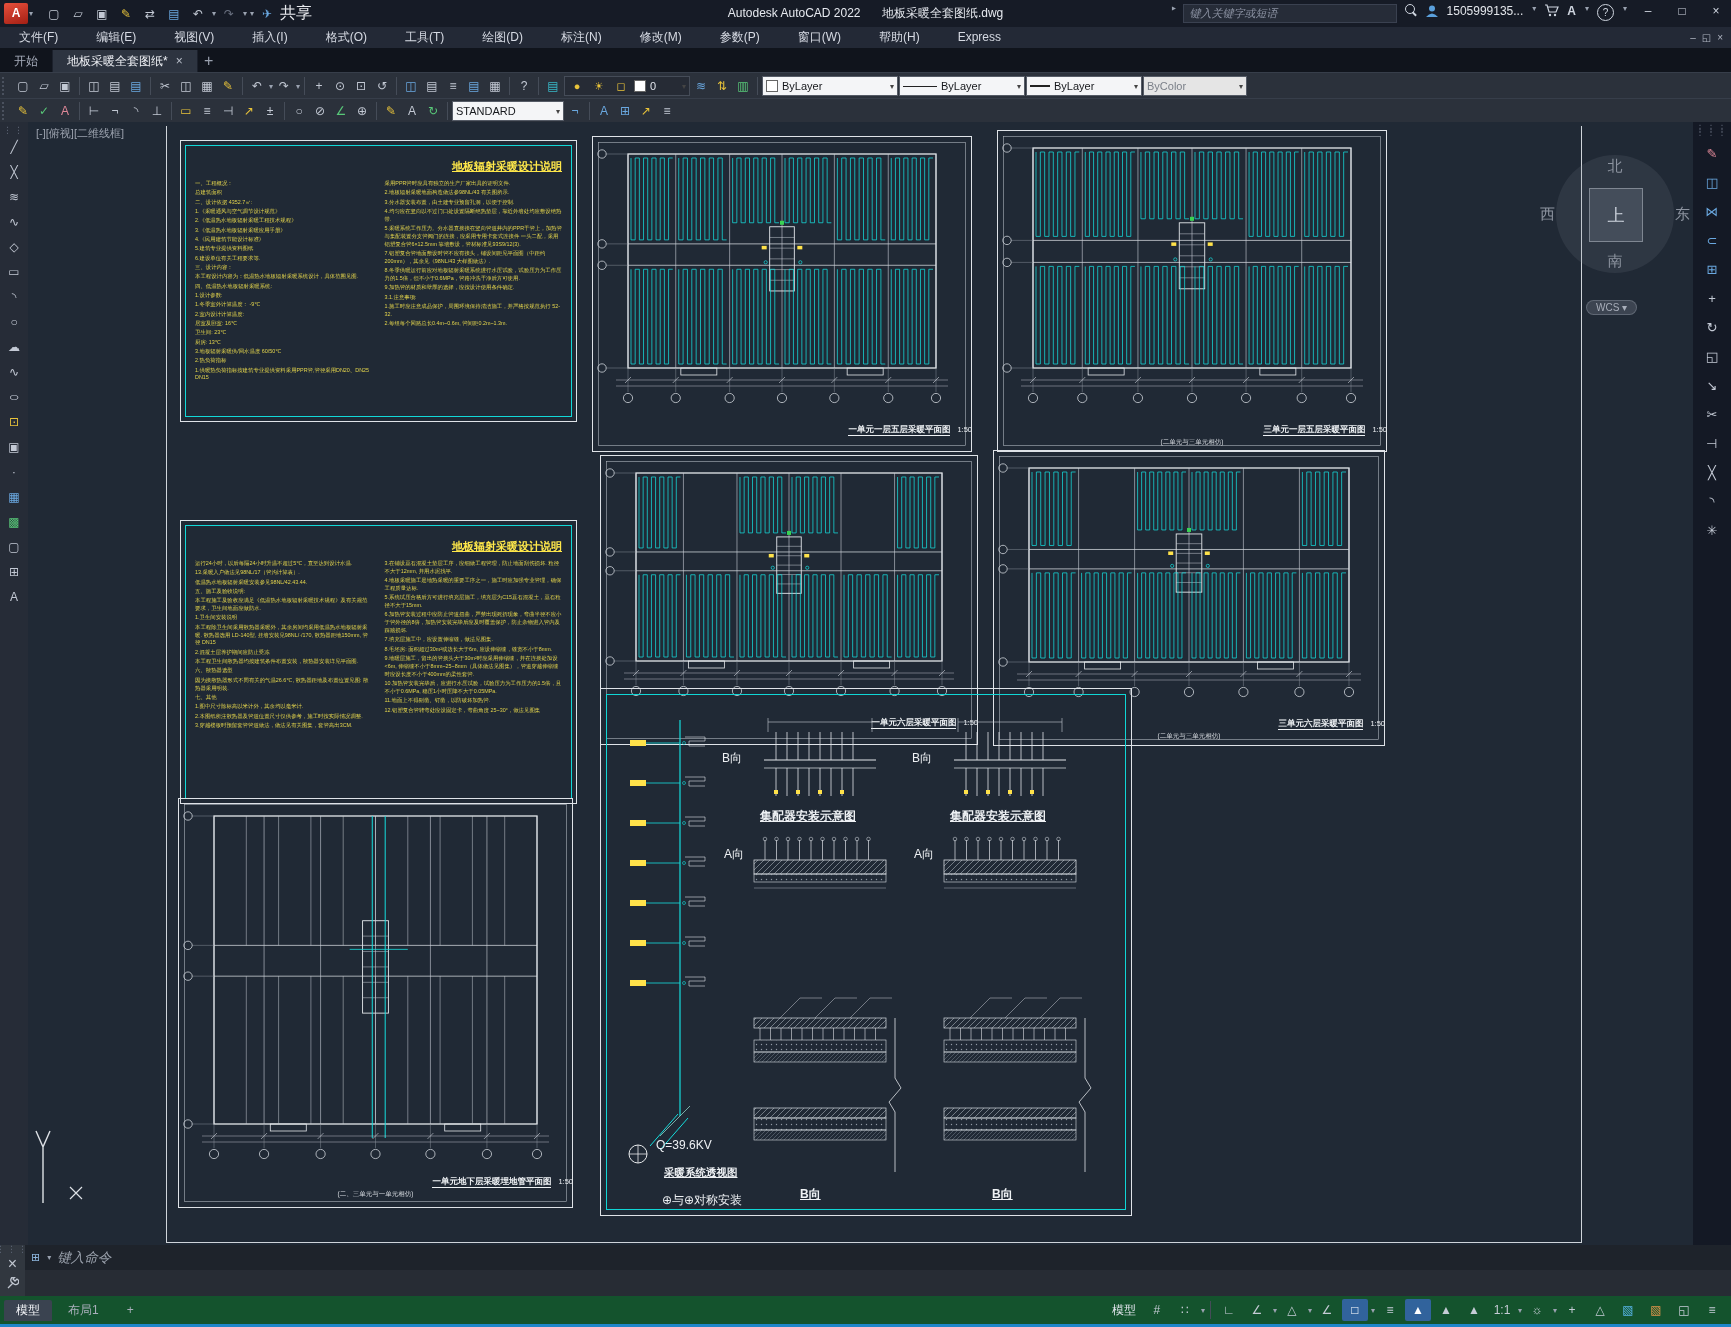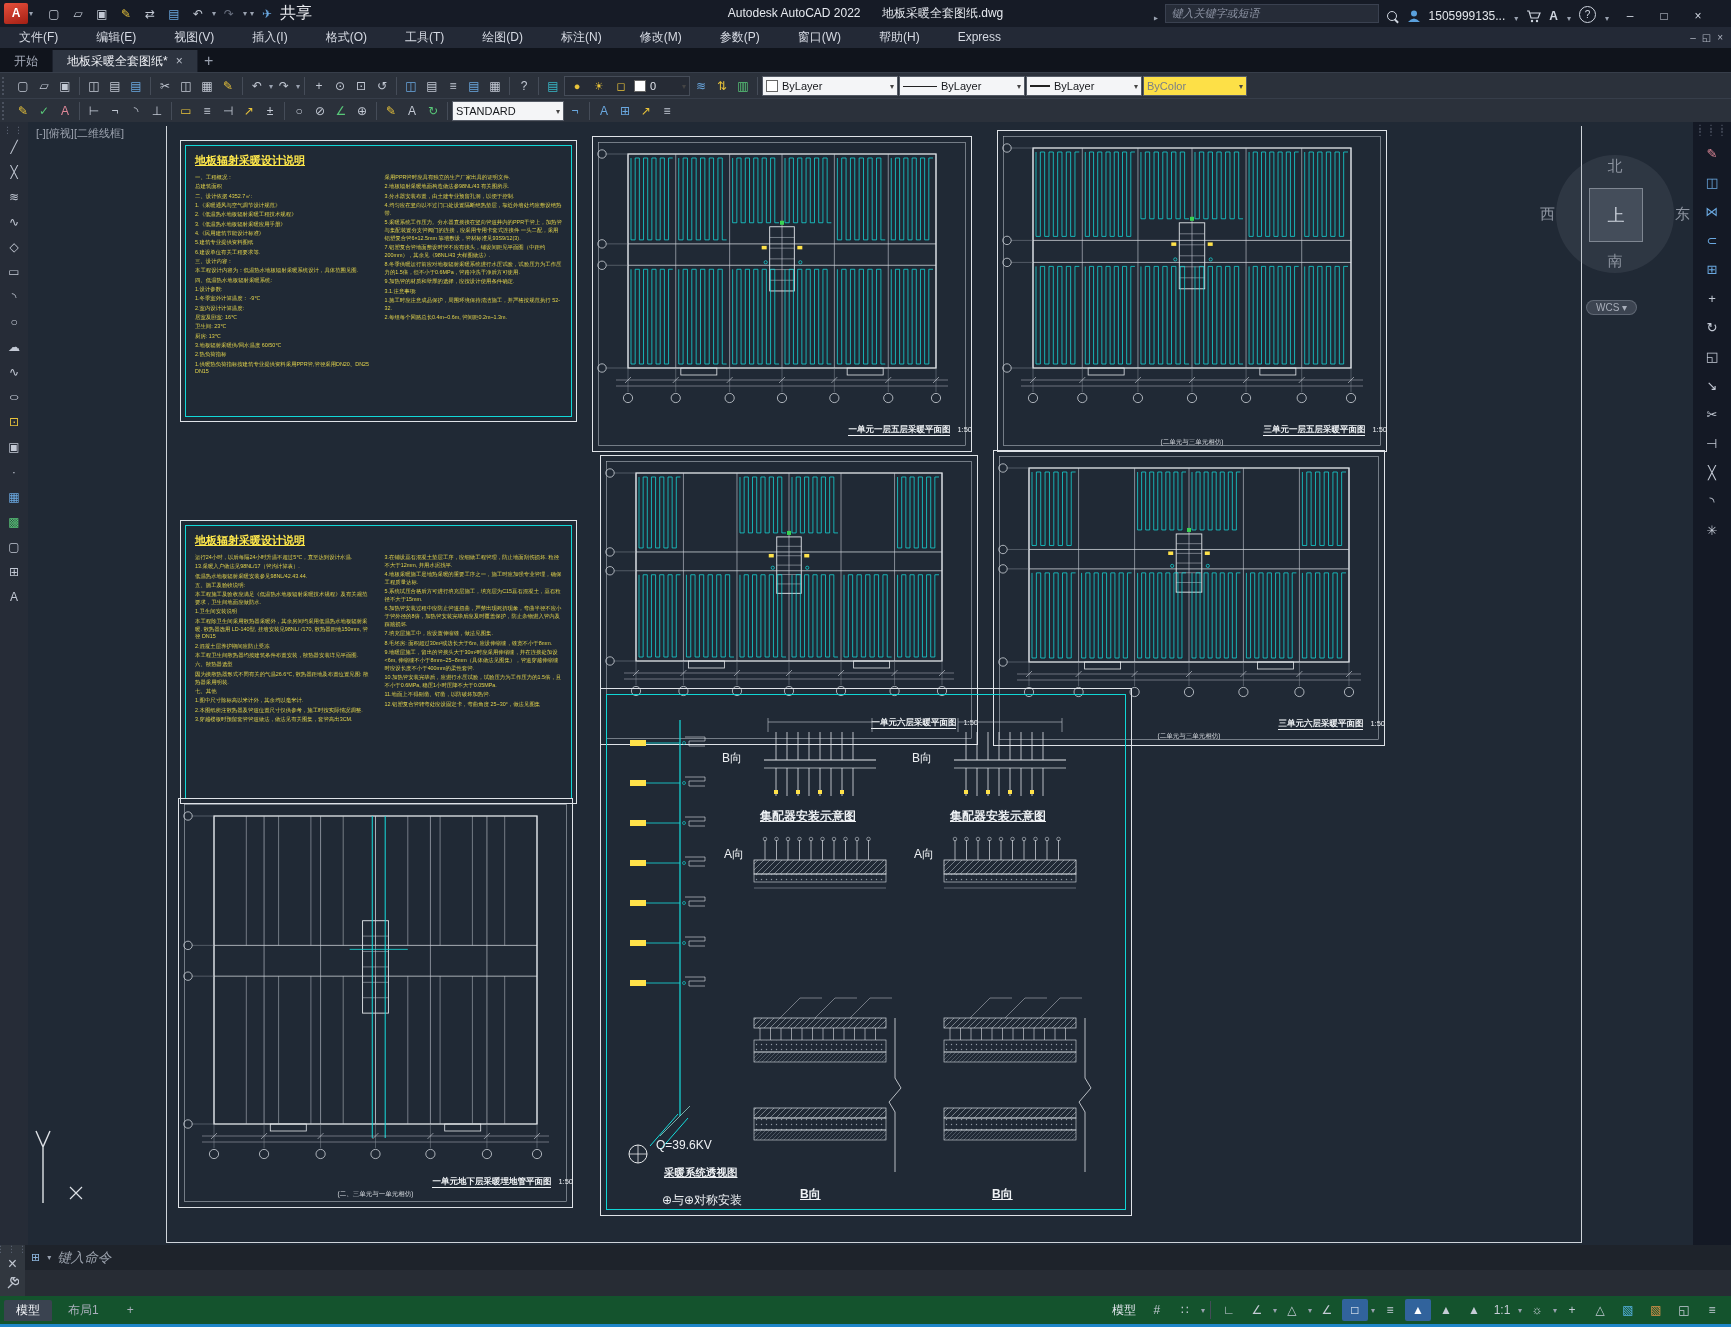--- a/index.html
+++ b/index.html
@@ -10,21 +10,21 @@
   
   .titlebar{position:absolute;left:0;top:0;right:0;height:27px;background:#161b26;
             display:flex;align-items:center;font-size:12px}
   .alogo{width:24px;height:21px;background:linear-gradient(160deg,#e8503c,#a31f14);
          color:#fff;font-weight:bold;text-align:center;line-height:21px;margin-left:4px;border-radius:2px}
   .qat{display:flex;align-items:center;gap:2px;margin-left:10px}
   .qat .ticon{width:22px;height:22px}
   .caret{font-size:8px;color:#9aa2b0;margin-left:1px}
   .tb-title{position:absolute;left:0;right:0;text-align:center;color:#e6e9ef;pointer-events:none}
   .tb-title span{margin:0 9px}
-  .tb-right{margin-left:auto;display:flex;align-items:flex-end;gap:8px;padding-right:20px;z-index:2}
+  .tb-right{margin-left:auto;display:flex;align-items:flex-start;gap:8px;padding-right:2px;z-index:2}
   .searchbox{width:200px;height:17px;background:#262c38;border:1px solid #3a4150;color:#8b92a2;
              font-style:italic;font-size:11px;line-height:17px;padding:0 6px}
   .mag{width:12px;height:12px;position:relative;display:inline-block}
   .mag::before{content:"";position:absolute;width:8px;height:8px;border:1.5px solid #cfd5df;border-radius:50%;left:0;top:0}
   .mag::after{content:"";position:absolute;width:5px;height:1.5px;background:#cfd5df;transform:rotate(45deg);left:7px;top:9px}
   .winbtn{width:26px;text-align:center;color:#cfd5df;font-size:12px}
   
   .menubar{position:absolute;left:0;top:27px;right:0;height:21px;background:#232936;
            display:flex;align-items:center;font-size:12px;color:#d6dae3}
   .menubar .mitem{padding:0 19px;height:100%;line-height:21px}
@@ -72,22 +72,22 @@
   .vcube .ctr{position:absolute;left:33px;top:33px;width:52px;height:52px;background:rgba(150,158,172,.22);
               border:1px solid rgba(200,206,216,.45);color:#ccd2dc;font-size:17px;
               display:flex;align-items:center;justify-content:center}
   .wcspill{position:absolute;left:1586px;top:300px;padding:1px 9px;border-radius:8px;
            background:rgba(95,103,116,.45);border:1px solid rgba(150,158,170,.4);
            color:#a8aeba;font-size:10px}
   
   .sheet{position:absolute}
   .sheet.spec{border:1px solid #dfe3e8}
   .spec-inner{position:absolute;inset:4px;border:1px solid #12d8d8;padding:5px 9px;overflow:hidden}
-  .spec-title{text-align:left;color:#ffe84a;font-size:11px;font-weight:bold;
-              text-decoration:underline;margin:2px 0 6px}
+  .spec-title{text-align:right;color:#ffe84a;font-size:11px;font-weight:bold;
+              text-decoration:underline;margin:8px 0 6px}
   .spec-cols{display:flex;gap:12px}
   .spec-col{flex:1;color:#e3d44c;font-size:5.4px;line-height:1.45}
   .spec-line{margin-bottom:1.5px}
   .plan-caption{position:absolute;left:0;right:0;bottom:16px;text-align:right;color:#eef1f4;font-size:8.5px}
   .cap-main{border-bottom:1px solid #eef1f4;padding-bottom:1px;font-weight:bold}
   .cap-scale{margin-left:7px;font-size:7.5px}
   .cap-sub{position:absolute;left:0;right:0;bottom:5px;text-align:center;color:#d9dde2;font-size:6.5px}
   .syslabel{position:absolute;color:#eef1f4;font-size:12px}
   .syslabel.u{text-decoration:underline;font-weight:bold}
   .syslabel.big{font-size:10.5px}
@@ -246,21 +246,21 @@
   <div class="combo" style="width:118px">
     <span class="ltline"></span>
     <span class="cv">ByLayer</span>
     <span class="dn">▾</span>
   </div>
   <div class="combo" style="width:108px">
     <span class="ltline" style="width:20px;height:2px"></span>
     <span class="cv">ByLayer</span>
     <span class="dn">▾</span>
   </div>
-  <div class="combo" style="width:96px;background:#fde047;color:#7a7f88">
+  <div class="combo" style="width:96px;background:#e5e5e5;color:#7a7f88">
     <span class="cv">ByColor</span>
     <span class="dn">▾</span>
   </div>
 </div>
 
 <div class="tbrow tb2">
   <span class="grip"></span>
   <span class="ticon yellow">✎</span>
   <span class="ticon green">✓</span>
   <span class="ticon pink">A</span>

